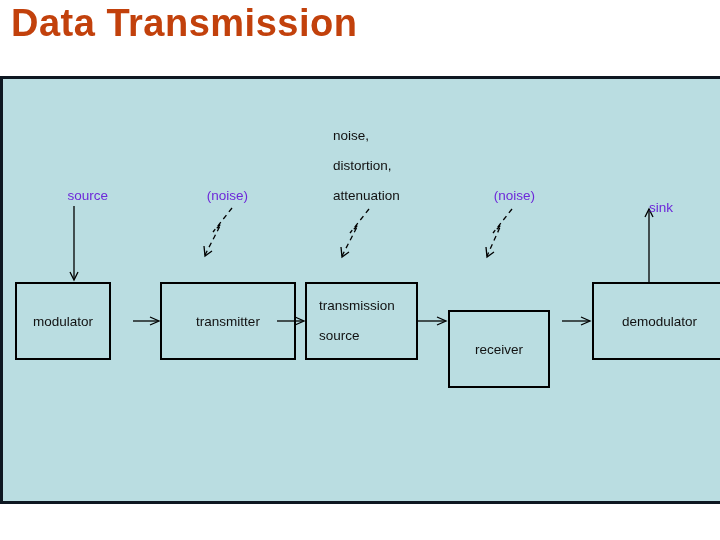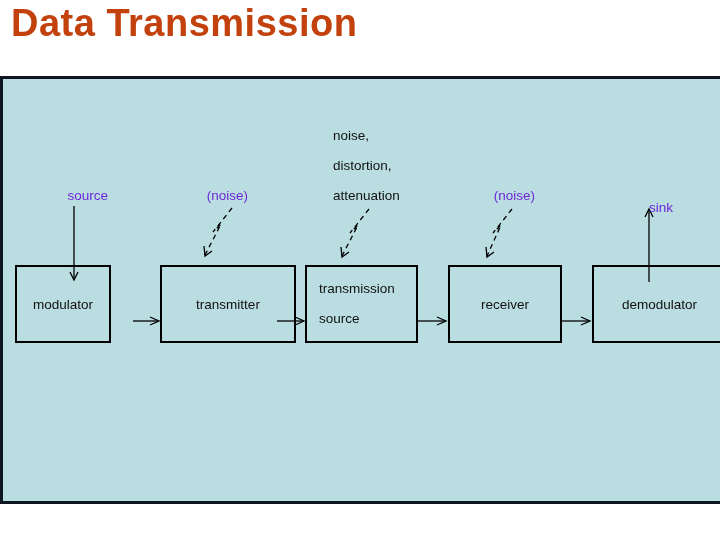--- a/index.html
+++ b/index.html
@@ -46,42 +46,42 @@
   .stack {
     position: absolute;
     font-size: 13.5px;
     color: #111111;
     line-height: 30px;
     text-align: left;
     white-space: nowrap;
   }
   .box {
     position: absolute;
-    top: 186px;
+    top: 203px;
     height: 78px;
     box-sizing: border-box;
     border: 2px solid #000000;
     display: flex;
     align-items: center;
     justify-content: center;
     font-size: 13.5px;
     color: #111111;
     background: transparent;
   }
   .box.two-line {
     flex-direction: column;
     align-items: flex-start;
     justify-content: center;
     padding-left: 12px;
     line-height: 30px;
   }
   .box-modulator            { left: 12px;  width: 96px; }
   .box-transmitter          { left: 157px; width: 136px; }
   .box-transmission-channel { left: 302px; width: 113px; }
-  .box-receiver             { left: 445px; width: 114px; }
+  .box-receiver             { left: 445px; width: 102px; margin-top: 28px; }
   .box-demodulator          { left: 589px; width: 135px; }
 </style>
 </head>
 <body>
 
 <div class="slide">
 
   <h1 class="title">Data Transmission</h1>
 
   <div class="panel">

